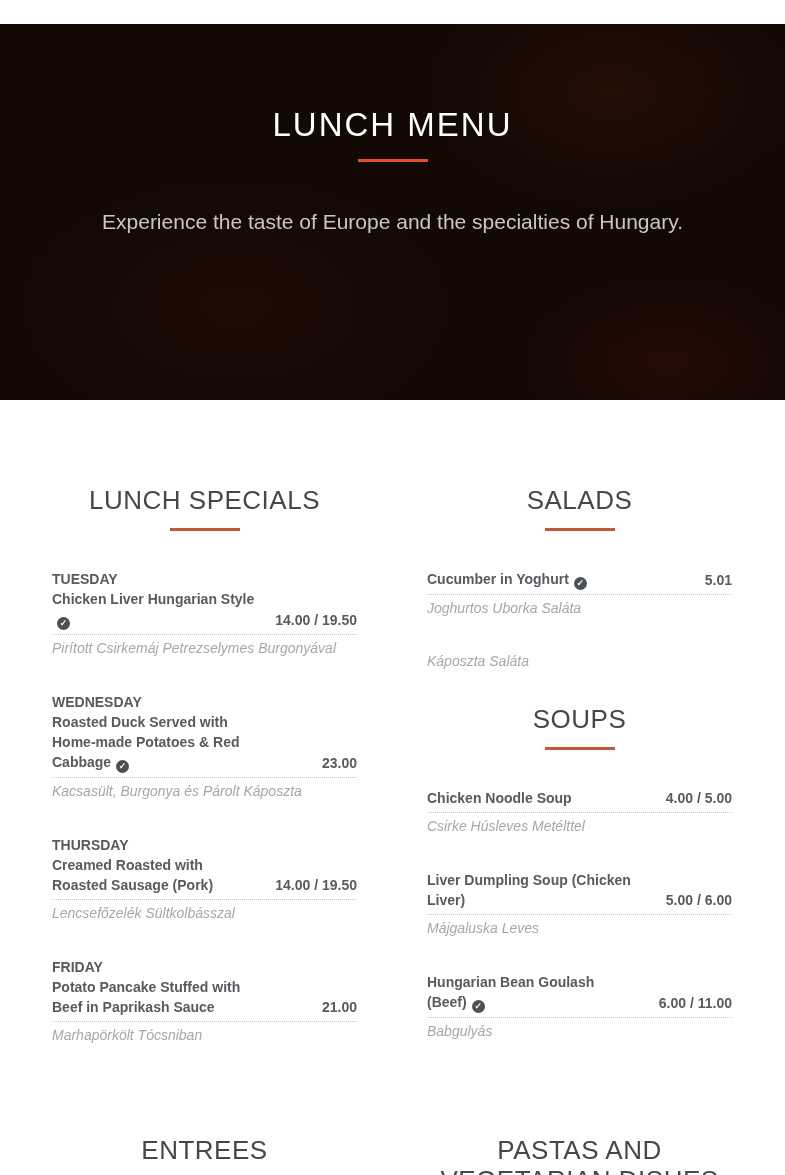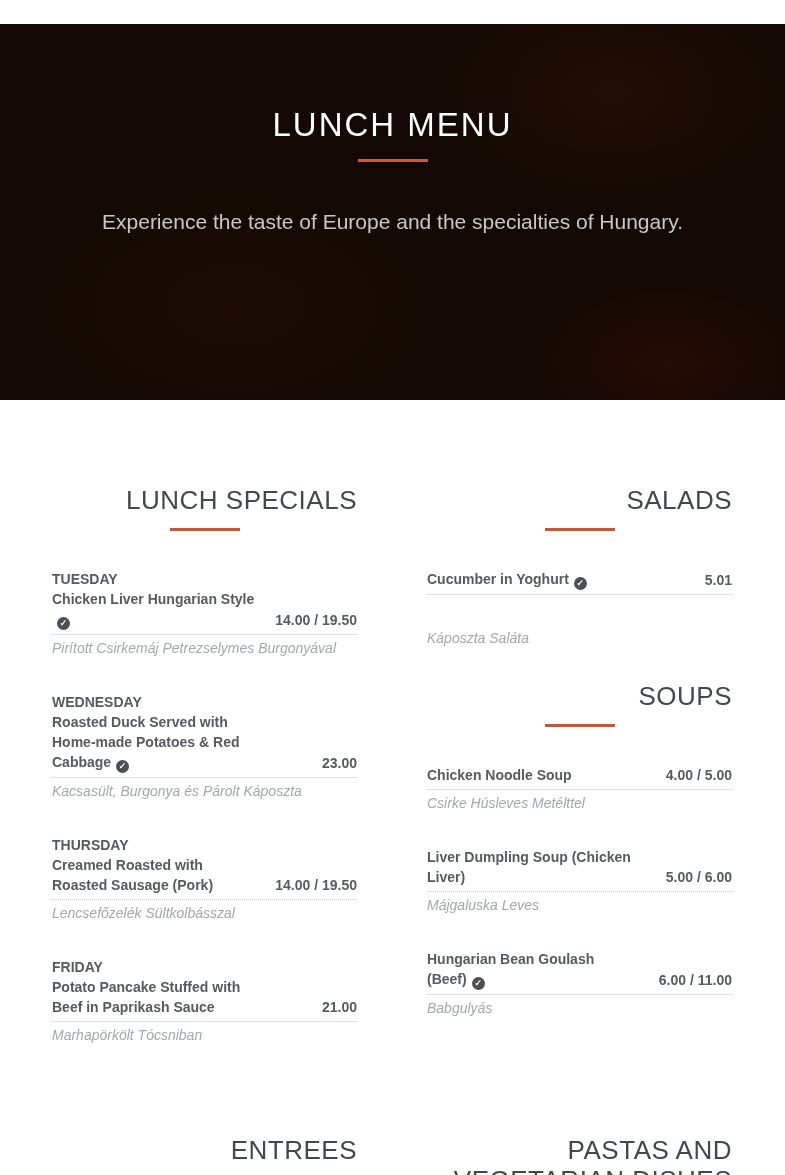--- a/index.html
+++ b/index.html
@@ -59,21 +59,21 @@
   }
   .menu-col { min-width: 0; }
   .section + .section { margin-top: 33px; }
 
   .section-title {
     margin: 0;
     font-size: 26px;
     line-height: 30px;
     font-weight: 400;
     letter-spacing: 0.5px;
-    text-align: right;
+    text-align: center;
     color: #43484d;
   }
   .sec-divider {
     width: 70px;
     height: 3px;
     background: #c3573c;
     margin: 13px auto 0;
   }
   .sec-items { margin-top: 38px; }
   .menu-item + .menu-item { margin-top: 34px; }
@@ -177,20 +177,21 @@
       <section class="menu-col">
           <div class="section">
             <h2 class="section-title">SALADS</h2>
             <div class="sec-divider"></div>
             <div class="sec-items">
               <div class="menu-item">
                 <div class="item-head">
                   <div class="item-name"><span class="name-text">Cucumber in Yoghurt</span><span class="check-icon">✓</span></div>
                   <div class="item-price">5.01</div>
                 </div>
+                <div class="item-desc">Joghurtos Uborka Saláta</div>
               </div>
               <div class="menu-item">
                 <div class="item-desc">Káposzta Saláta</div>
               </div>
             </div>
           </div>
           <div class="section">
             <h2 class="section-title">SOUPS</h2>
             <div class="sec-divider"></div>
             <div class="sec-items">

